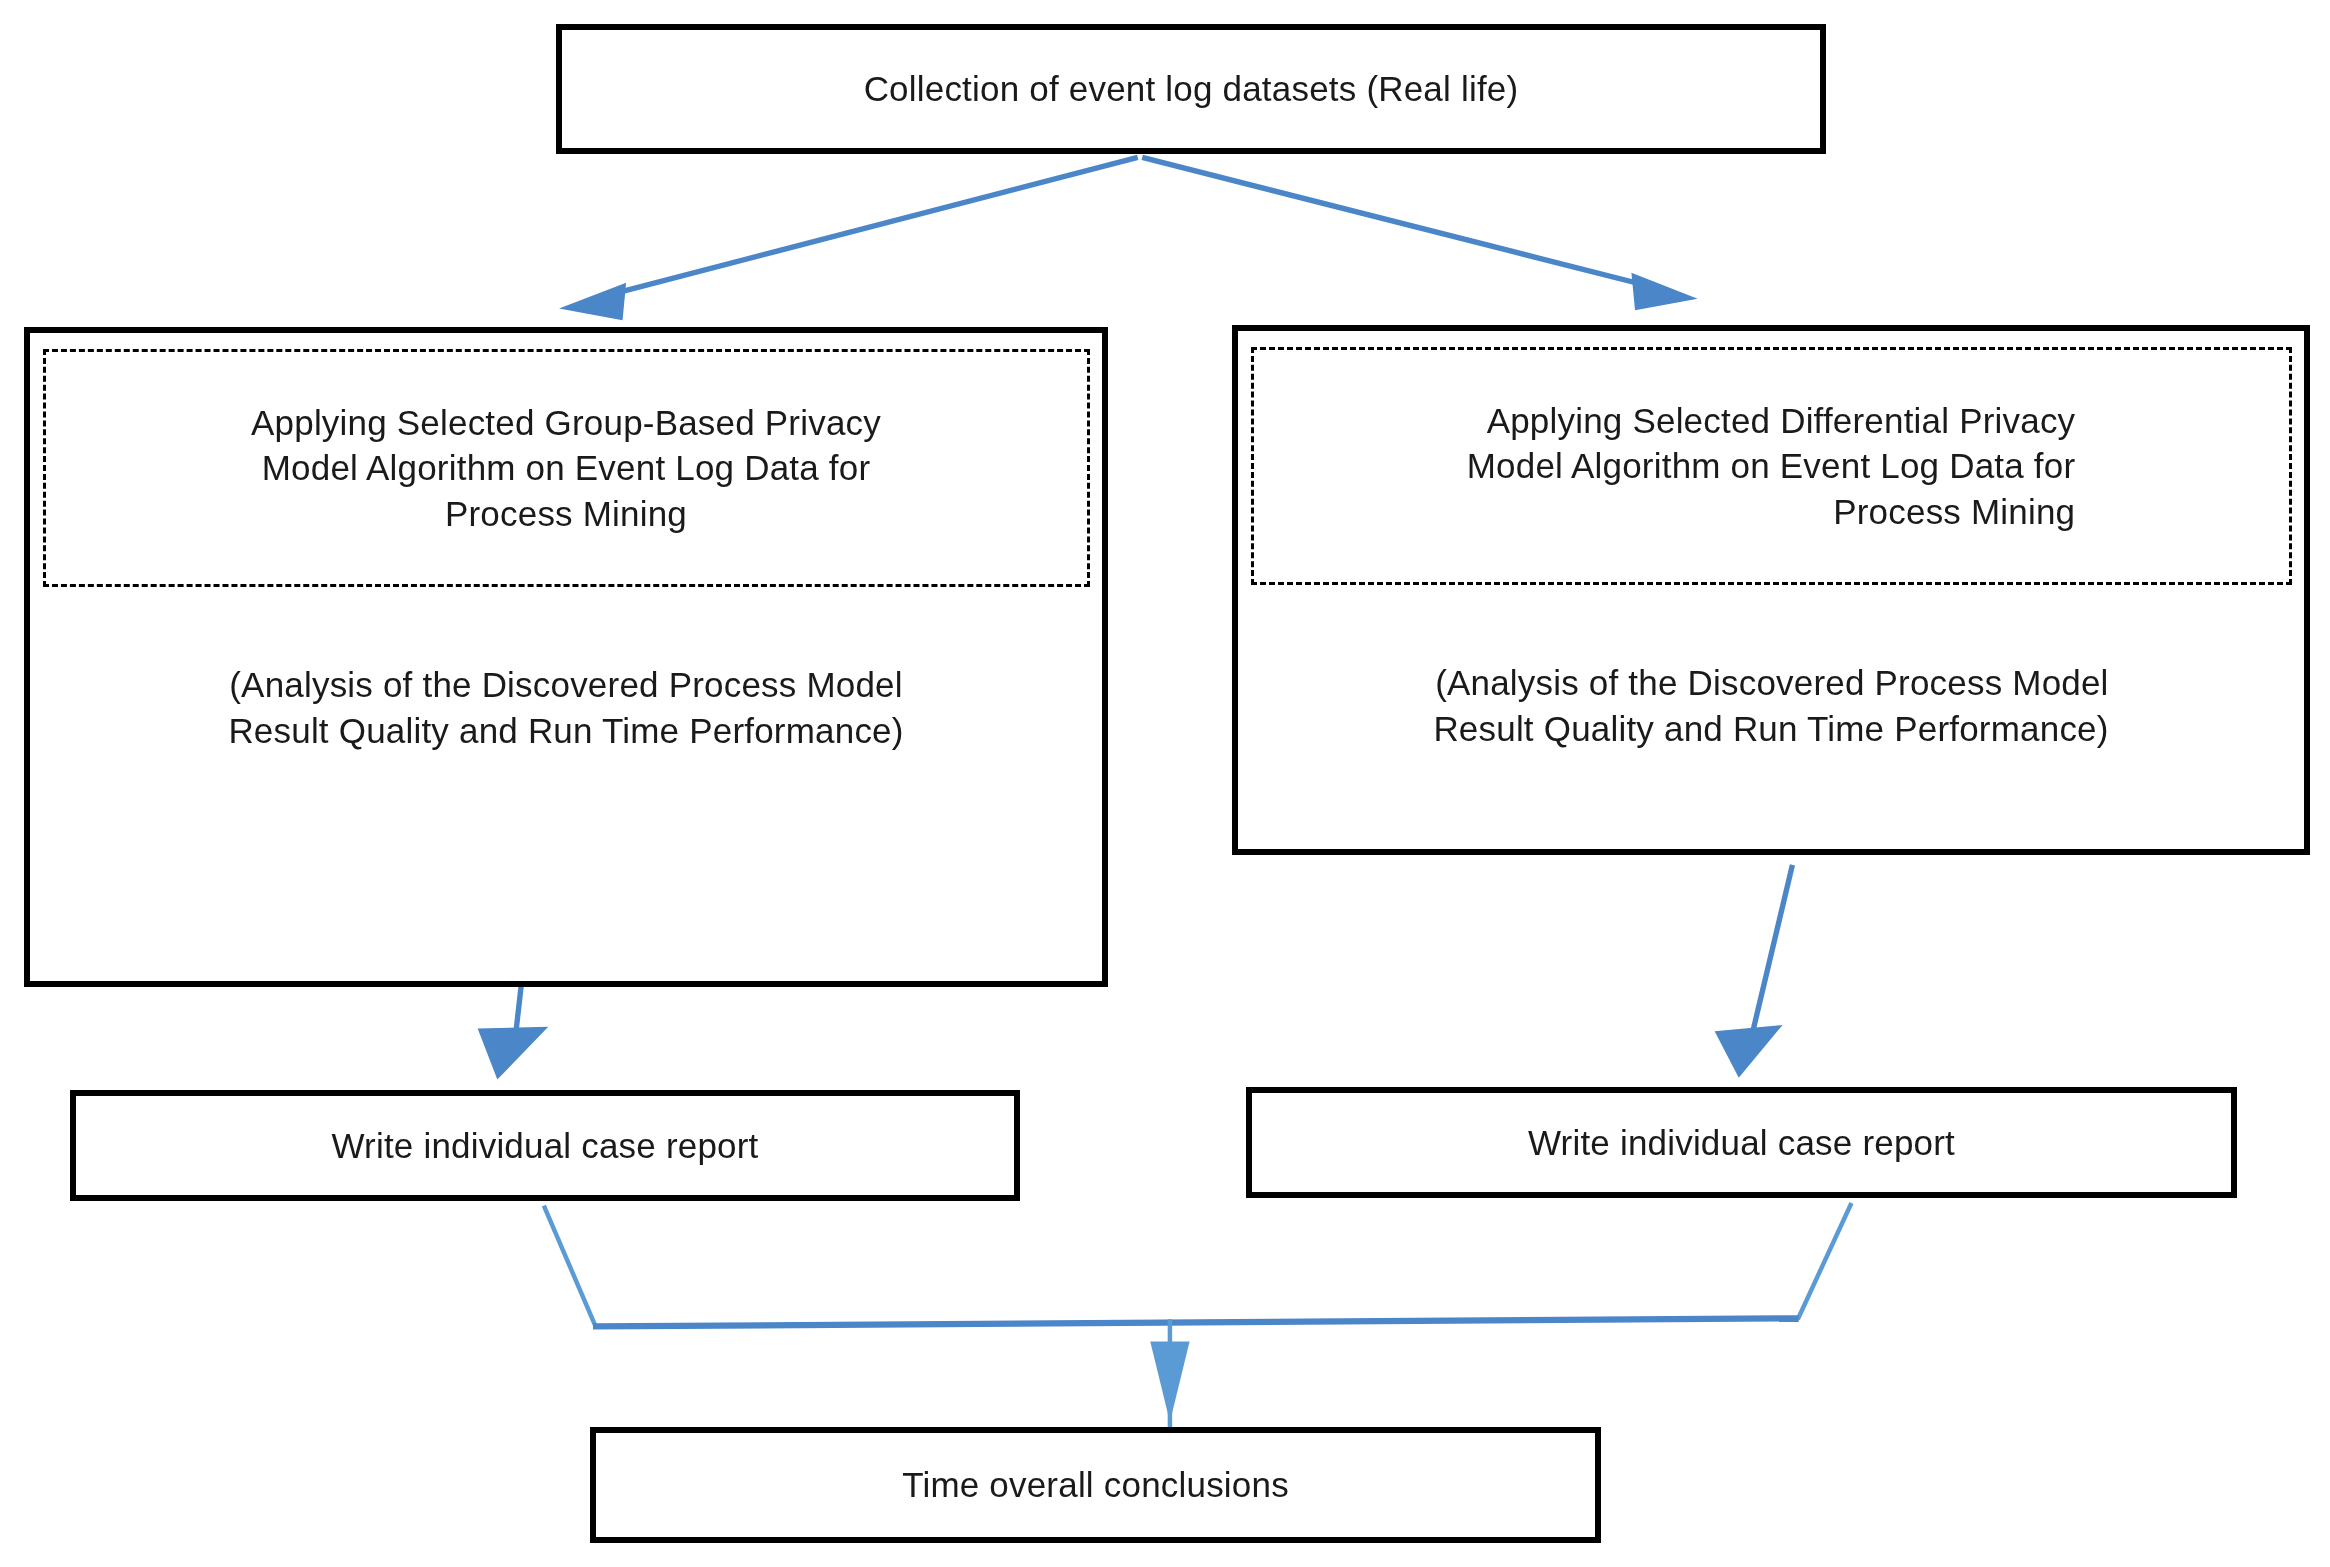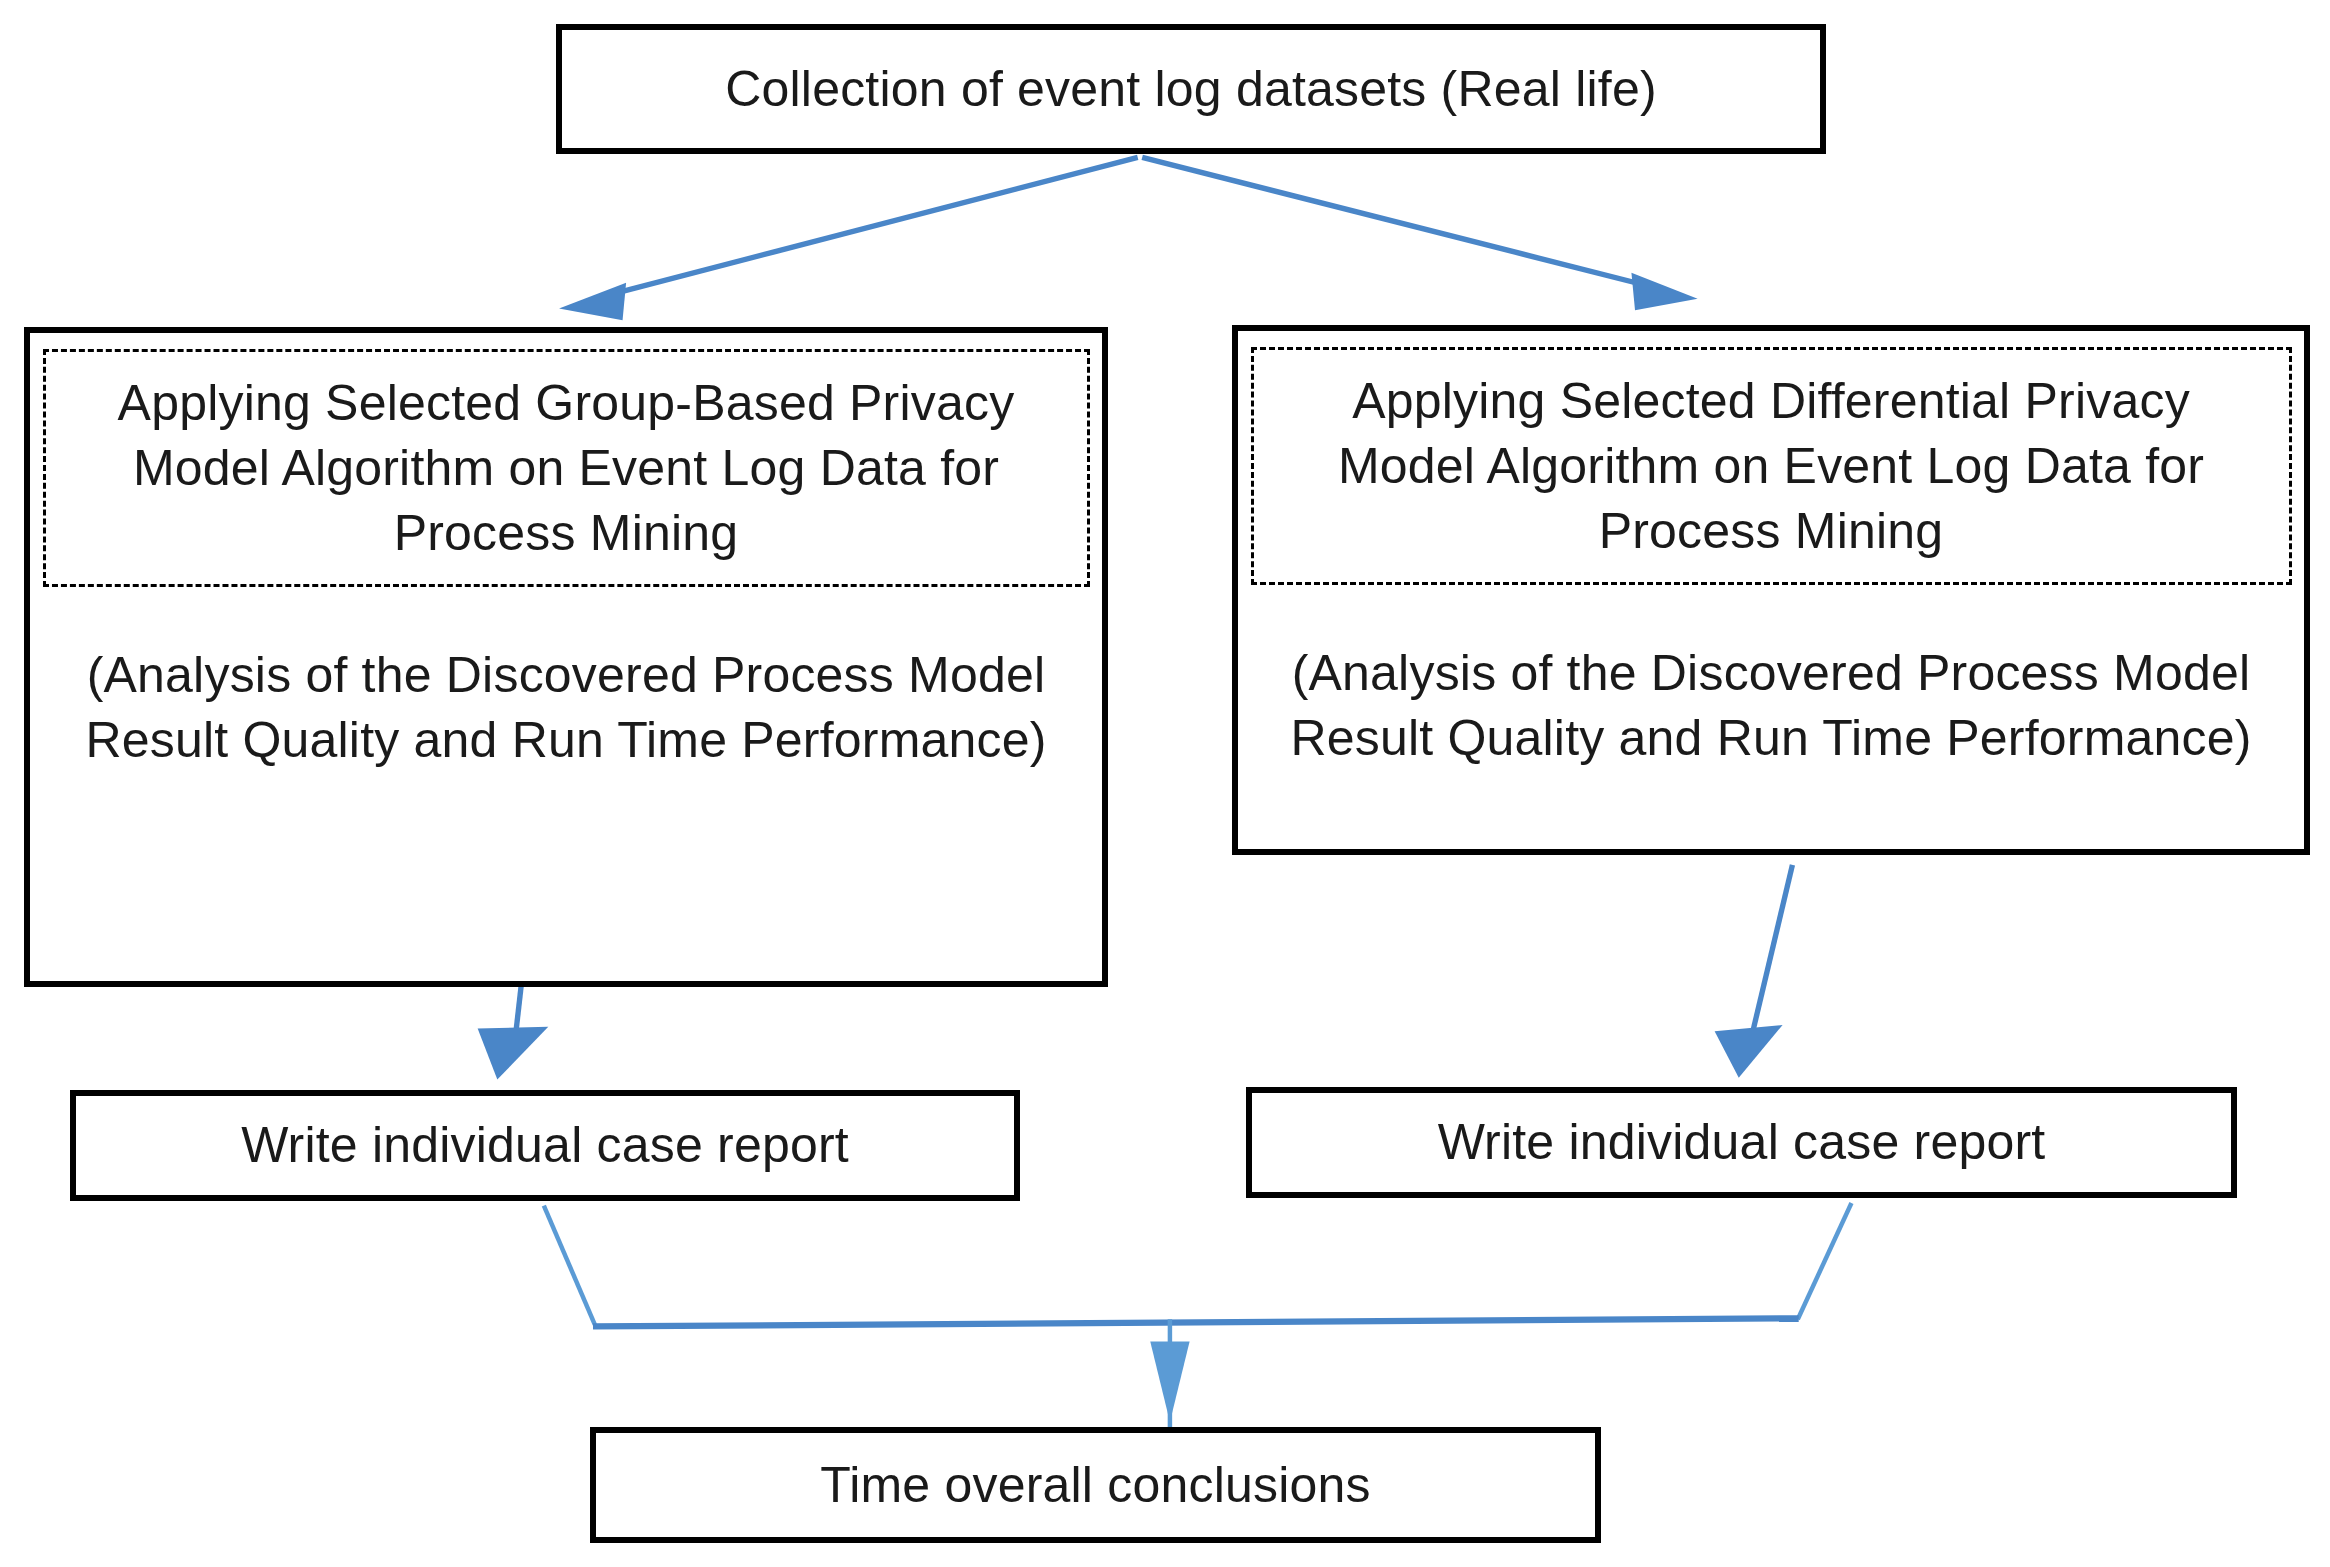--- a/index.html
+++ b/index.html
@@ -29,21 +29,21 @@
     border: 6.3px solid #000000;
     background: #ffffff;
     display: flex;
     flex-direction: column;
     align-items: center;
     justify-content: center;
     text-align: center;
     color: #000000;
   }
   .node-text {
-    font-size: 50px;
+    font-size: 35px;
     line-height: 1.30;
     letter-spacing: 0.2px;
     color: #1a1a1a;
     padding: 0 16px;
     white-space: pre-line;
   }
 
   
   #node-collection {
     left: 556px;
@@ -62,20 +62,21 @@
     left: 24px;
     top: 327px;
     width: 1084px;
     height: 660px;
   }
   #node-differential {
     left: 1232px;
     top: 325px;
     width: 1078px;
     height: 530px;
+    text-align: right;
   }
   .dashed-section {
     box-sizing: border-box;
     border: 3.6px dashed #000000;
     margin: 16px 12.5px 0 12.5px;
     height: 238px;
     display: flex;
     align-items: center;
     justify-content: center;
   }

